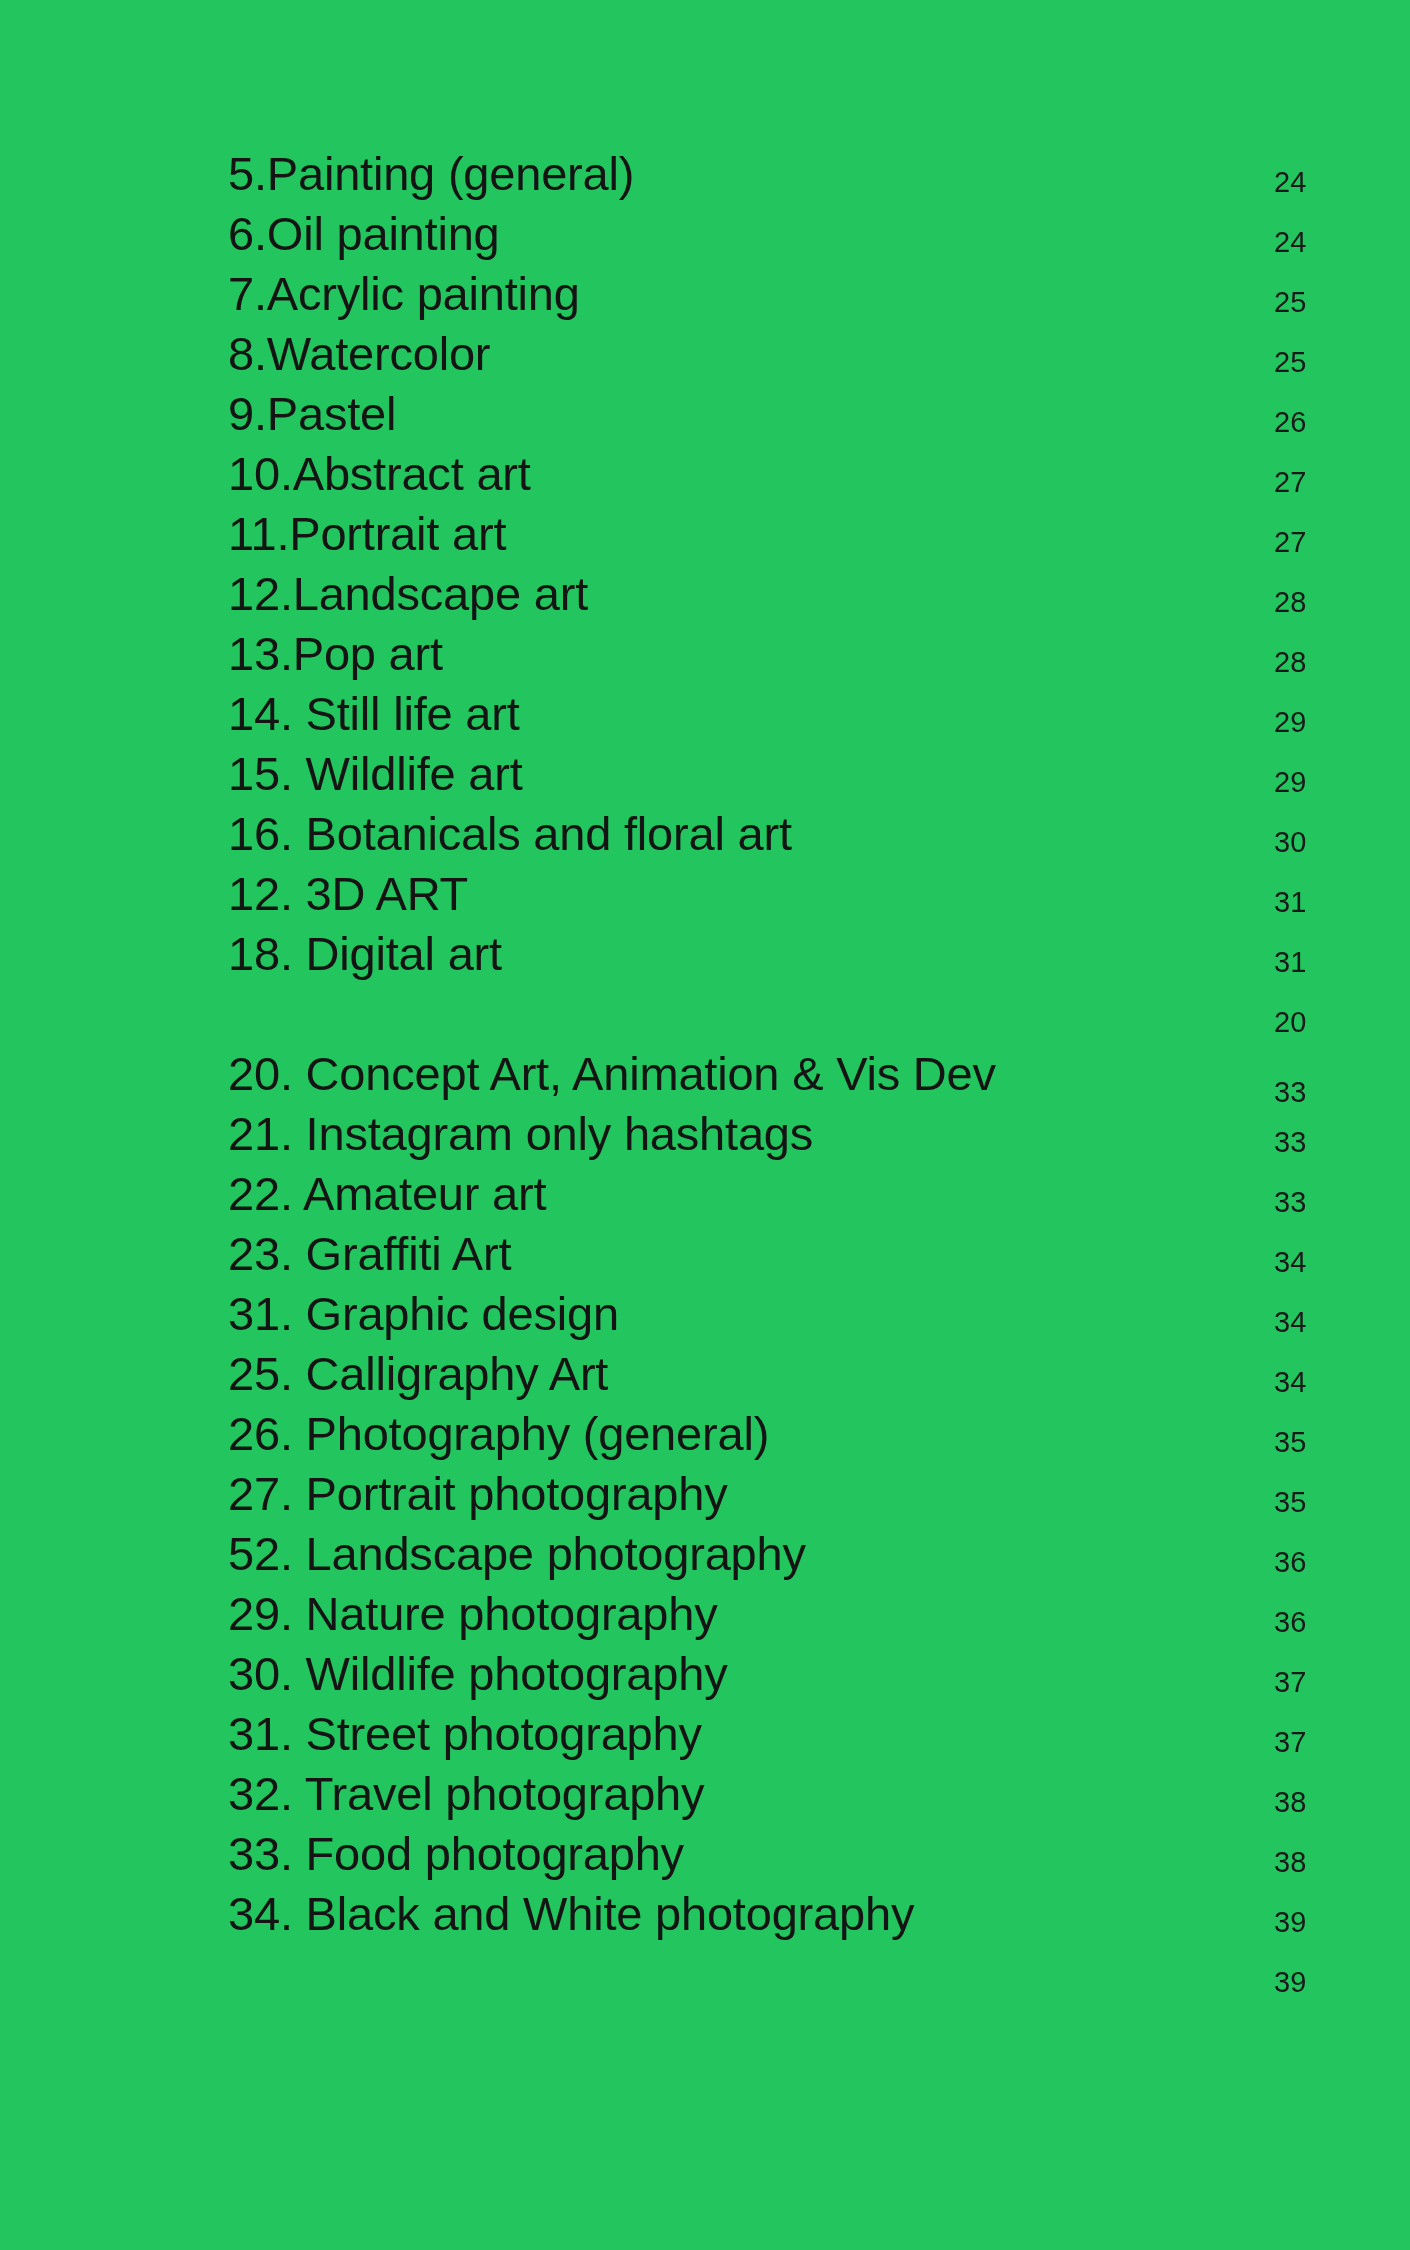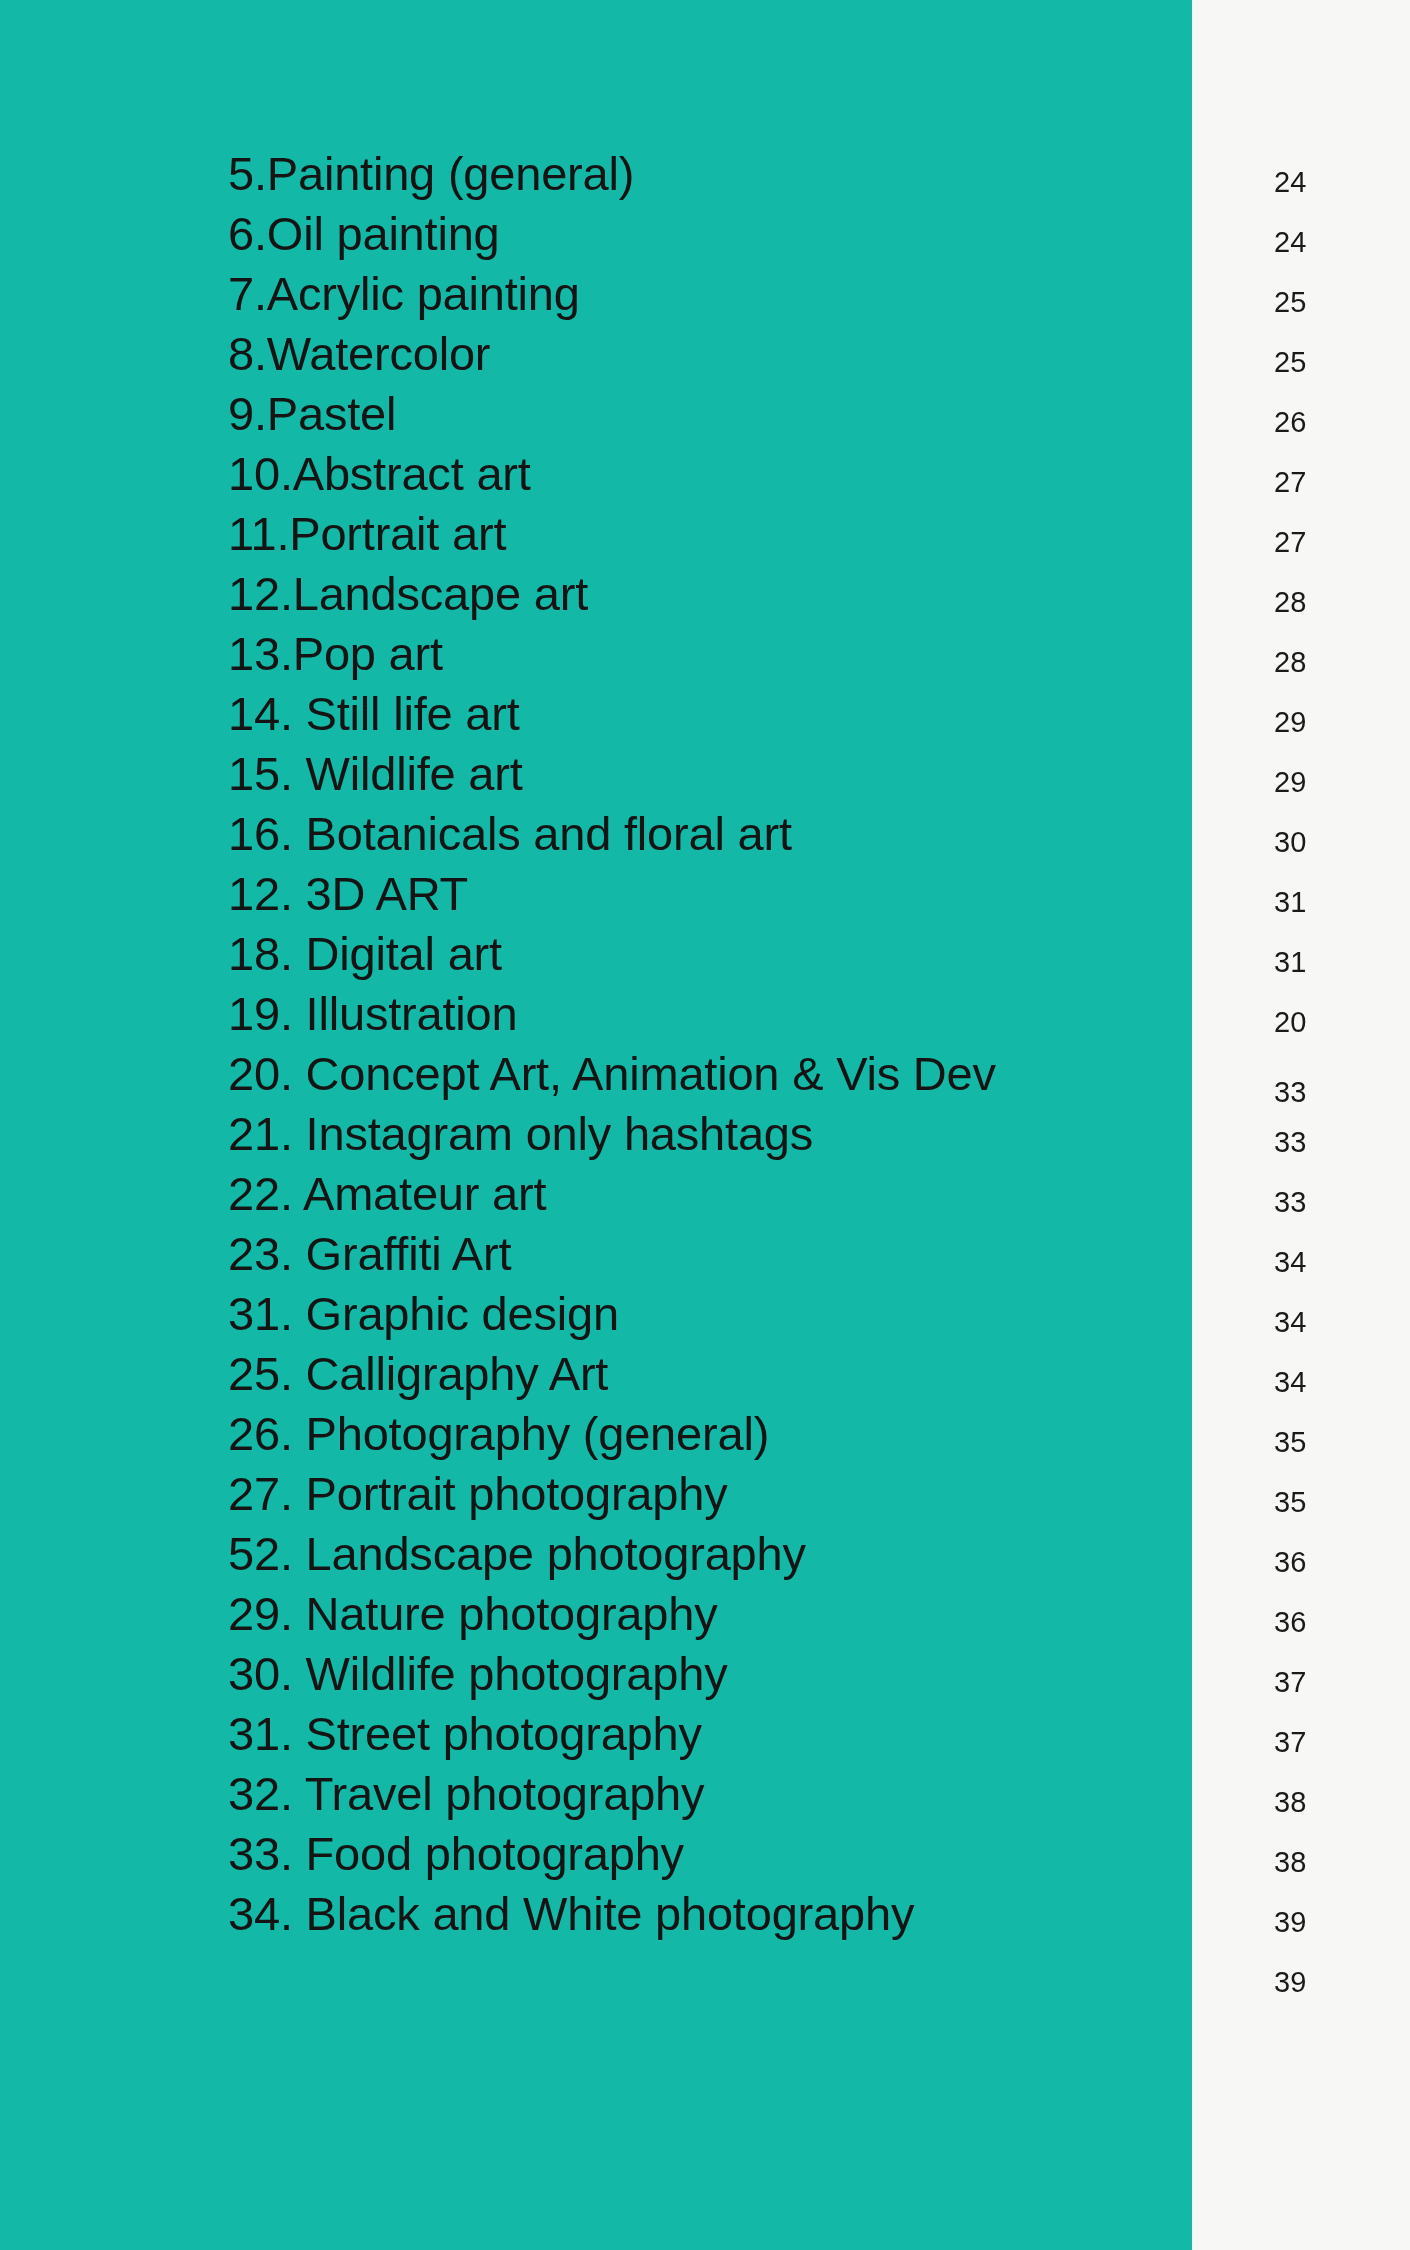--- a/index.html
+++ b/index.html
@@ -8,23 +8,23 @@
   }
   body {
     width: 1410px;
     height: 2250px;
     background: #f7f7f5;
     font-family: "Liberation Sans", sans-serif;
     overflow: hidden;
   }
   .page {
     position: relative;
-    width: 1192px;
+    width: 1410px;
     height: 2250px;
-    background: #14b8a6;
+    background: #22c55e;
   }
   .toc {
     position: absolute;
     left: 228px;
     top: 144px;
     width: 1118px;
   }
   .toc-row {
     position: relative;
     height: 60px;
@@ -110,21 +110,20 @@
       </div>
       <div class="toc-row">
         <span class="toc-title">12. 3D ART</span>
         <span class="toc-page">31</span>
       </div>
       <div class="toc-row">
         <span class="toc-title">18. Digital art</span>
         <span class="toc-page">31</span>
       </div>
       <div class="toc-row">
-        <span class="toc-title">19. Illustration</span>
         <span class="toc-page">20</span>
       </div>
       <div class="toc-row shift-page">
         <span class="toc-title">20. Concept Art, Animation &amp; Vis Dev</span>
         <span class="toc-page">33</span>
       </div>
       <div class="toc-row">
         <span class="toc-title">21. Instagram only hashtags</span>
         <span class="toc-page">33</span>
       </div>

